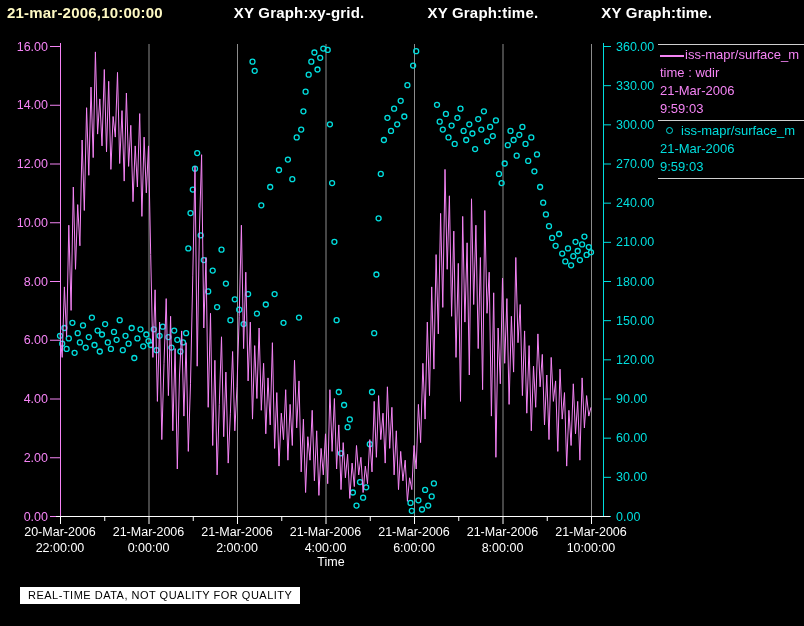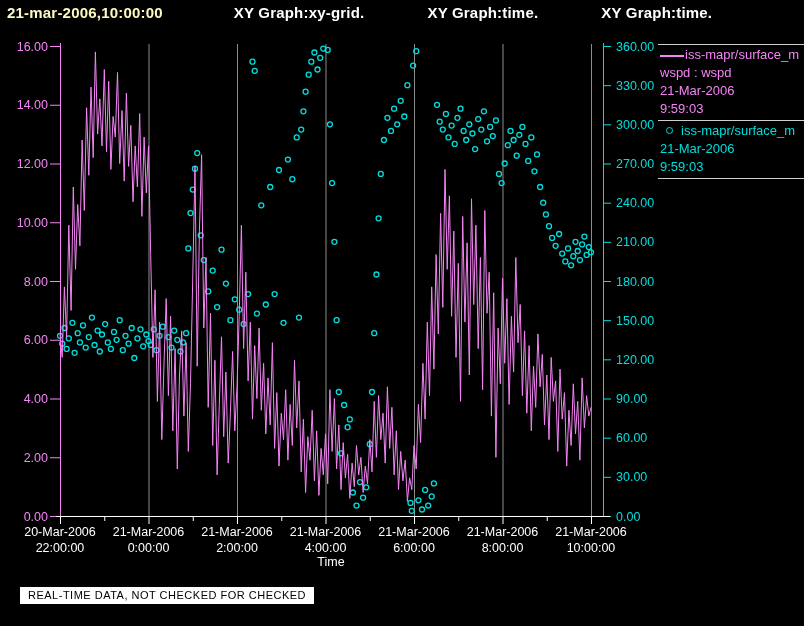--- a/index.html
+++ b/index.html
@@ -304,30 +304,30 @@
         <text x="591" y="536" text-anchor="middle" fill="#ffffff" font-size="12.5">21-Mar-2006</text>
         <text x="591" y="552" text-anchor="middle" fill="#ffffff" font-size="12.5">10:00:00</text>
         <text x="331" y="566" text-anchor="middle" fill="#ffffff" font-size="12.5">Time</text>
       </g>
     </svg>
 
   <div class="legend">
     <div class="hr"></div>
     <div class="entry magenta">
       <div><span class="dash"></span><span>iss-mapr/surface_m</span></div>
-      <div>wspd : wspd</div>
+      <div>time : wdir</div>
       <div>21-Mar-2006</div>
       <div>9:59:03</div>
     </div>
     <div class="hr"></div>
     <div class="entry cyan">
       <div><span class="ring"></span><span>iss-mapr/surface_m</span></div>
       <div>21-Mar-2006</div>
       <div>9:59:03</div>
     </div>
     <div class="hr"></div>
   </div>
 
   <div class="footer">
-    <span>REAL-TIME DATA, NOT CHECKED FOR CHECKED</span>
+    <span>REAL-TIME DATA, NOT QUALITY FOR QUALITY</span>
   </div>
 
 </div>
 
 </body></html>

